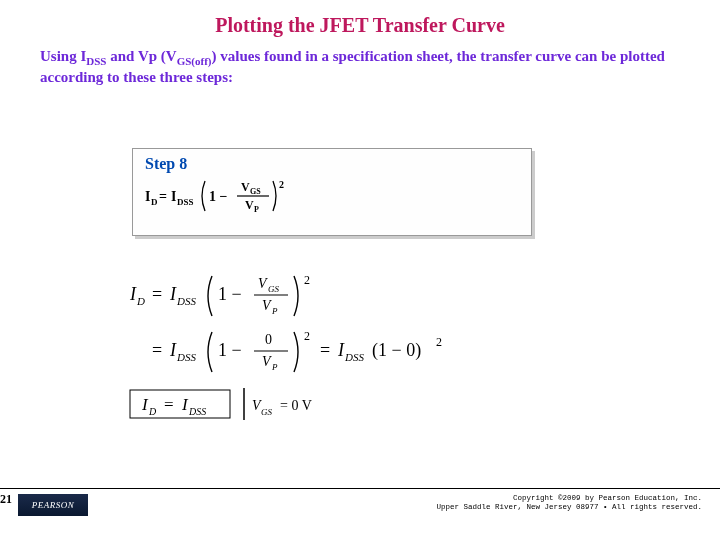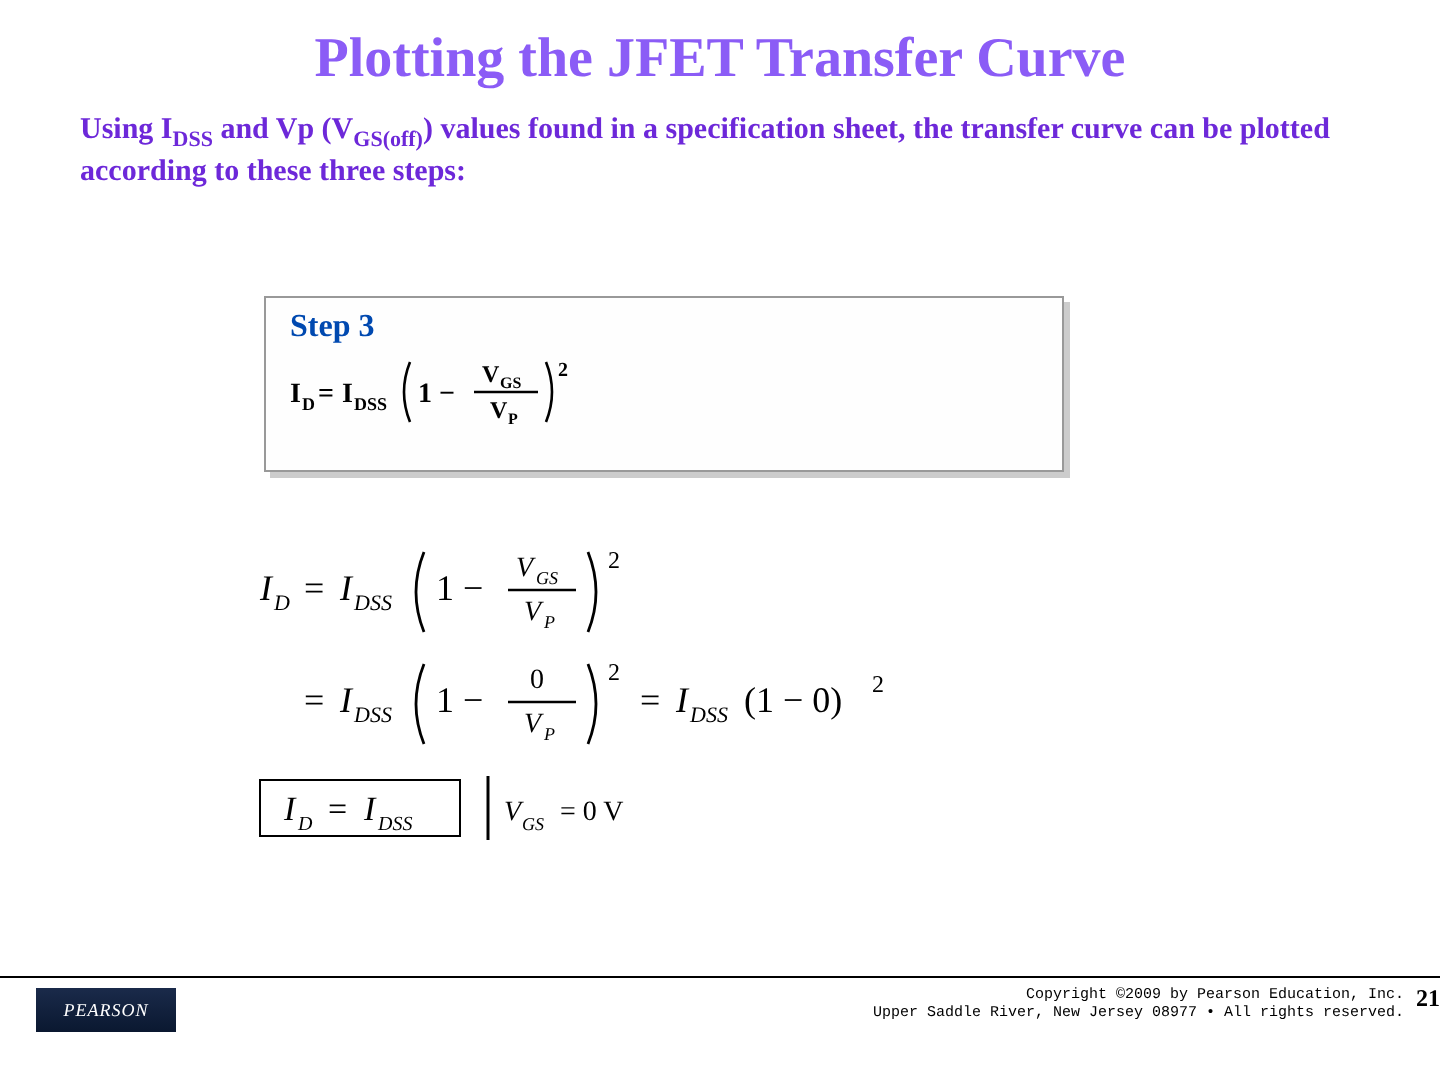--- a/index.html
+++ b/index.html
@@ -13,23 +13,23 @@
     overflow: hidden;
   }
   .slide {
     width: 720px;
     height: 540px;
     position: relative;
     box-sizing: border-box;
   }
   .title {
     text-align: center;
-    font-size: 28px;
-    font-weight: bold;
-    color: #8b5cf6;
+    font-size: 20px;
+    font-weight: bold;
+    color: #be185d;
     padding-top: 14px;
     font-family: "Times New Roman", serif;
   }
   .intro {
     font-size: 15px;
     font-weight: bold;
     color: #6d28d9;
     padding: 10px 40px 0 40px;
     line-height: 1.3;
   }
@@ -112,21 +112,21 @@
     top: 6px;
     font-size: 8px;
     line-height: 1.2;
     font-style: italic;
     font-family: Arial, sans-serif;
     color: #000;
   }
   .page-num {
     position: absolute;
     left: 0; right: 0; top: 4px;
-    text-align: right;
+    text-align: left;
     font-size: 12px;
     font-weight: bold;
     font-family: "Times New Roman", serif;
   }
   .copyright {
     position: absolute;
     right: 18px;
     top: 6px;
     text-align: right;
     font-size: 7.5px;
@@ -141,21 +141,21 @@
 <div class="slide">
 
   <div class="title">Plotting the JFET Transfer Curve</div>
 
   <div class="intro">
     Using I<span class="sub">DSS</span> and Vp (V<span class="sub">GS(off)</span>) values found in a specification sheet, the transfer curve can be plotted according to these three steps:
   </div>
 
   <div class="step-box-wrap">
     <div class="step-box">
-      <div class="step-label">Step 3</div>
+      <div class="step-label">Step 8</div>
       <div class="step-row">
         <div class="step-right">
           <div class="step-right-top">
             <svg class="formula-svg" width="160" height="38" viewBox="0 0 160 38">
               <text x="0" y="24" font-family="Times New Roman" font-weight="bold" font-size="14">I</text>
               <text x="6" y="28" font-family="Times New Roman" font-weight="bold" font-size="9">D</text>
               <text x="14" y="24" font-family="Times New Roman" font-weight="bold" font-size="14">=</text>
               <text x="26" y="24" font-family="Times New Roman" font-weight="bold" font-size="14">I</text>
               <text x="32" y="28" font-family="Times New Roman" font-weight="bold" font-size="9">DSS</text>
 

